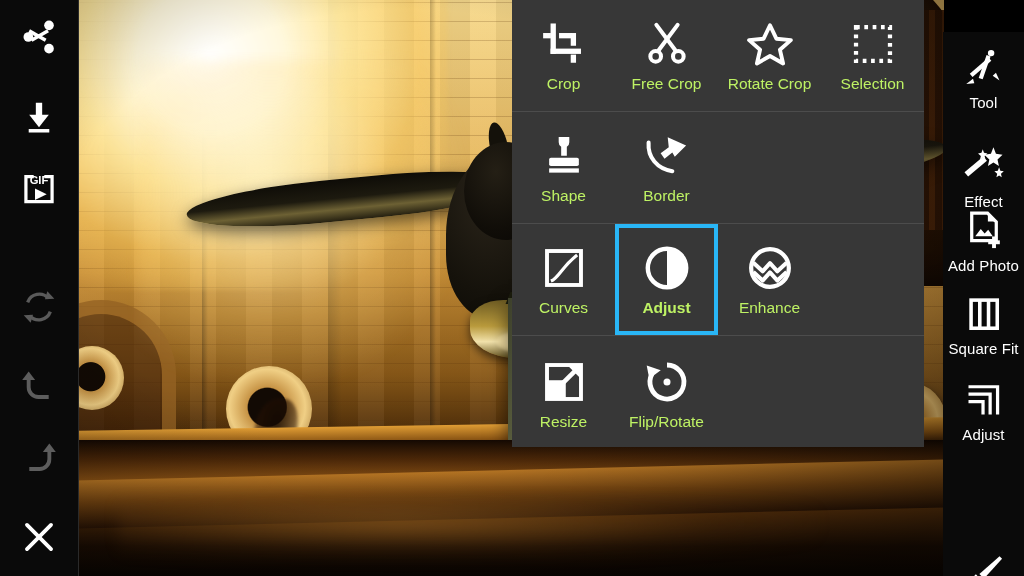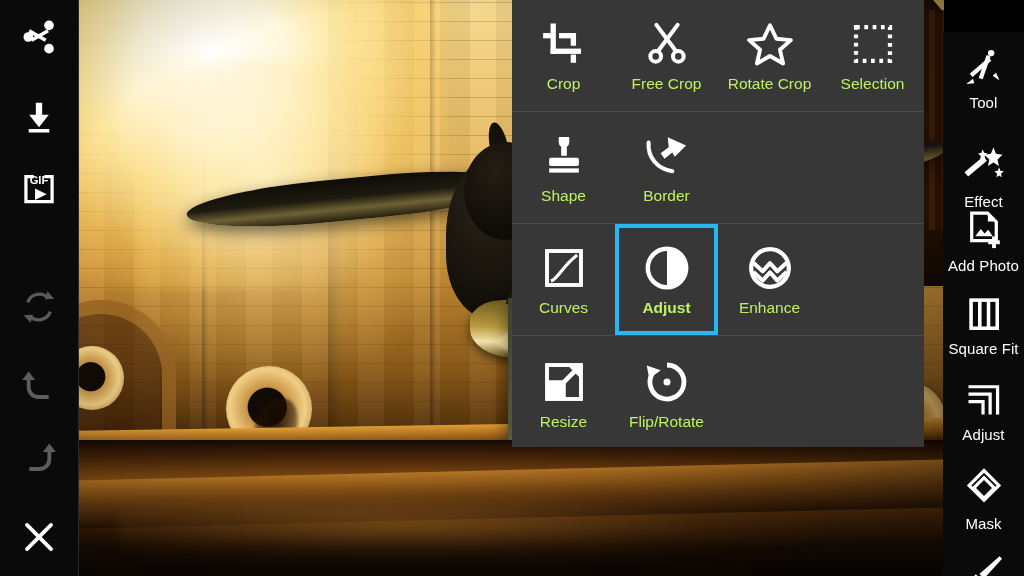--- a/index.html
+++ b/index.html
@@ -305,29 +305,20 @@
       <span class="ricon">
         <svg width="42" height="40" viewBox="0 0 26 24" fill="none" stroke="#fff" stroke-width="2.0">
           <path d="M3.4 3.8 H21.4 V21.0"></path>
           <path d="M3.4 8.4 H16.8 V21.0"></path>
           <path d="M3.4 13.0 H12.4 V21.0"></path>
         </svg>
       </span>
       <span class="rlabel">Adjust</span>
     </div>
 
-    <div class="ritem" style="top:430px;height:74px">
-      <span class="ricon">
-        <svg width="42" height="42" viewBox="0 0 26 26" fill="none" stroke="#fff" stroke-width="2.0">
-          <rect x="13" y="2.2" width="13" height="13" transform="rotate(45 13 2.2)"></rect>
-          <rect x="13" y="6.6" width="9" height="9" transform="rotate(45 13 6.6)"></rect>
-        </svg>
-      </span>
-      <span class="rlabel">Mask</span>
-    </div>
 
     <div class="ritem" style="top:514px;height:62px">
       <span class="ricon">
         <svg width="46" height="46" viewBox="0 0 26 26" fill="#fff">
           <polygon points="21.8,3.0 23.2,4.4 13.0,15.6 10.4,13.0"></polygon>
           <rect x="8.4" y="13.2" width="4.0" height="3.0" transform="rotate(45 8.4 13.2)"></rect>
           <polygon points="7.4,16.2 10.4,19.2 3.2,23.4"></polygon>
         </svg>
       </span>
       <span class="rlabel"></span>

